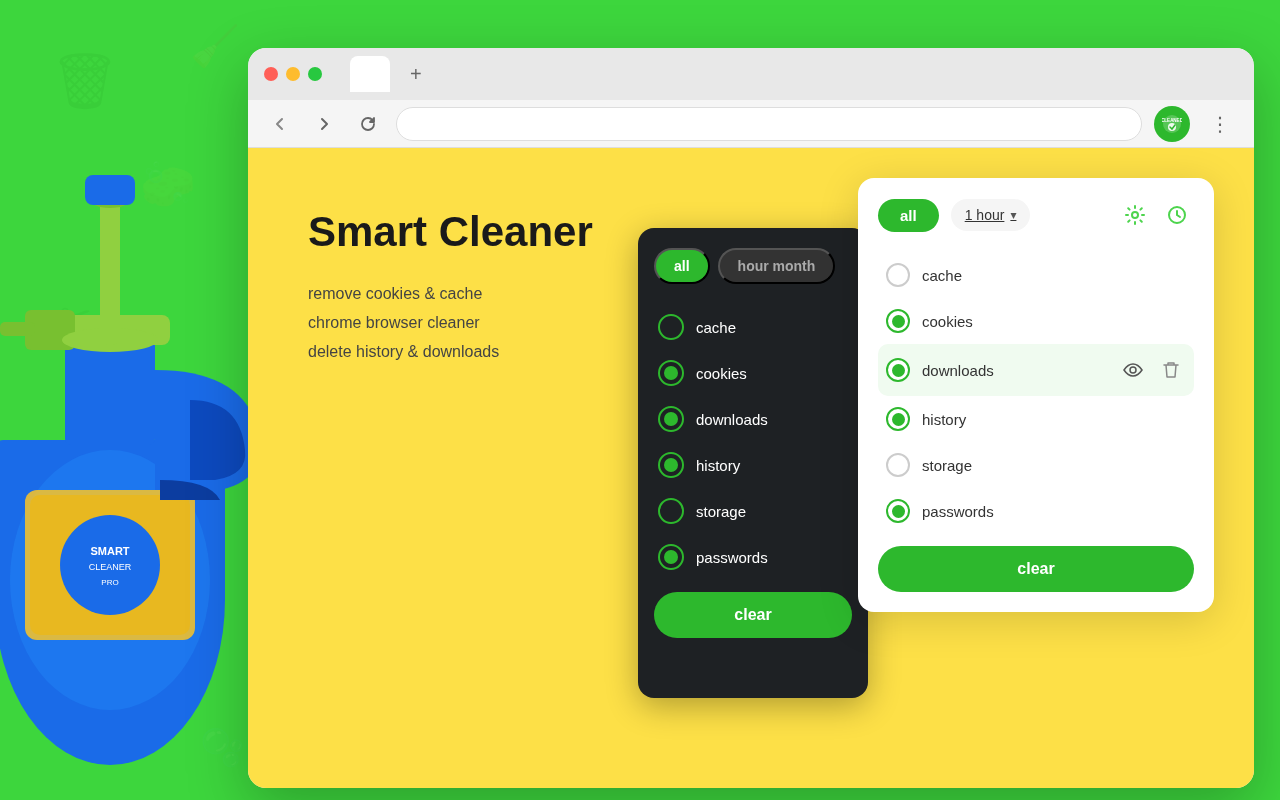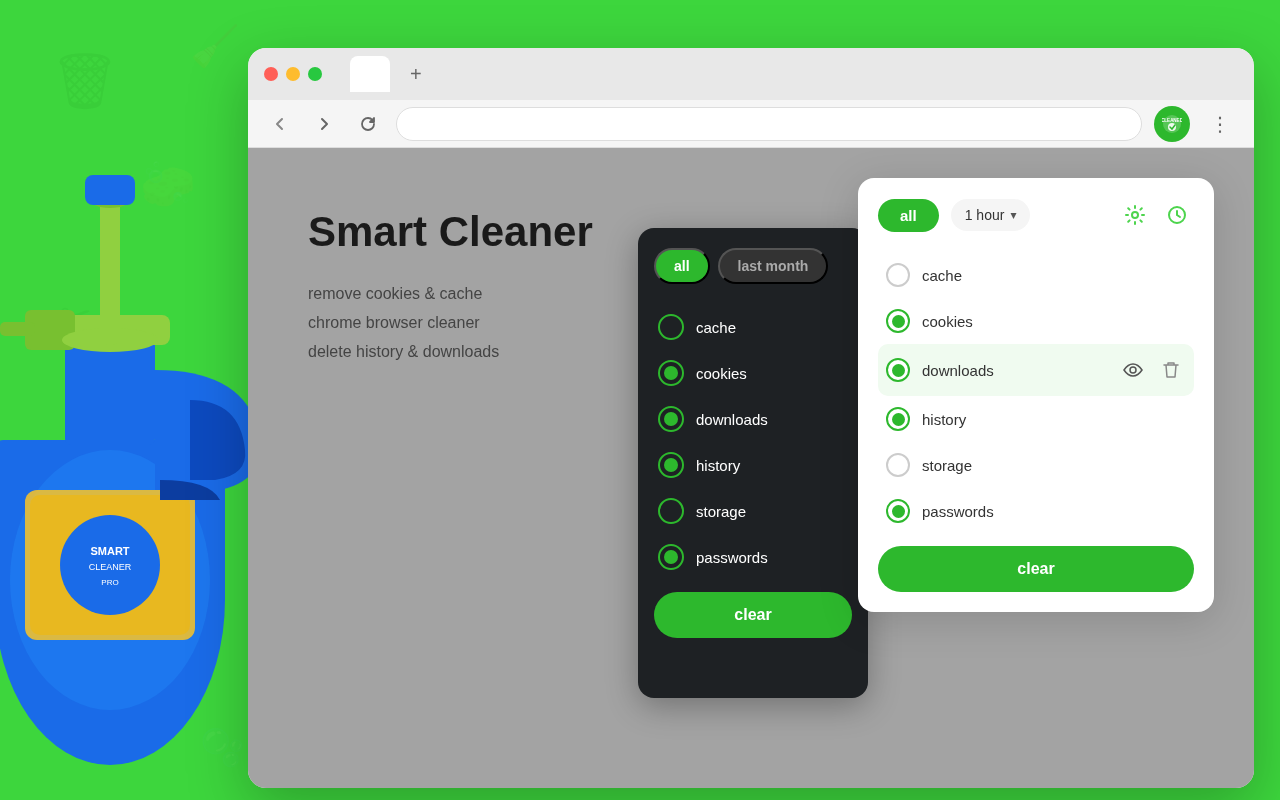--- a/index.html
+++ b/index.html
@@ -142,21 +142,21 @@
 
     .more-btn {
       font-size: 20px;
       color: #666;
       cursor: pointer;
       padding: 0 8px;
     }
 
     
     .browser-content {
-      background: #a3a3a3;
+      background: #fde047;
       position: relative;
       height: calc(100% - 100px);
       display: flex;
       align-items: flex-start;
       justify-content: center;
       padding: 40px;
     }
 
     
     .app-description {
@@ -303,20 +303,21 @@
     .wp-time-selector {
       display: flex;
       align-items: center;
       gap: 6px;
       background: #f5f5f5;
       border-radius: 20px;
       padding: 8px 14px;
       font-size: 14px;
       color: #333;
       cursor: pointer;
+      text-decoration: underline;
     }
 
     .wp-icons {
       display: flex;
       gap: 8px;
       margin-left: auto;
     }
 
     .wp-icon-btn {
       width: 34px;
@@ -539,21 +540,21 @@
         <div>chrome browser cleaner</div>
         <div>delete history &amp; downloads</div>
       </div>
     </div>
 
     <div class="dark-panel">
       
       
       <div class="dark-panel-tabs">
         <button class="dp-tab dp-tab-active">all</button>
-        <button class="dp-tab dp-tab-inactive">last month</button>
+        <button class="dp-tab dp-tab-inactive">hour month</button>
       </div>
 
       
       <div class="dp-item">
         <div class="checkbox-circle unchecked"></div>
         <span class="dp-item-text">cache</span>
       </div>
 
       <div class="dp-item">
         <div class="checkbox-circle checked">

